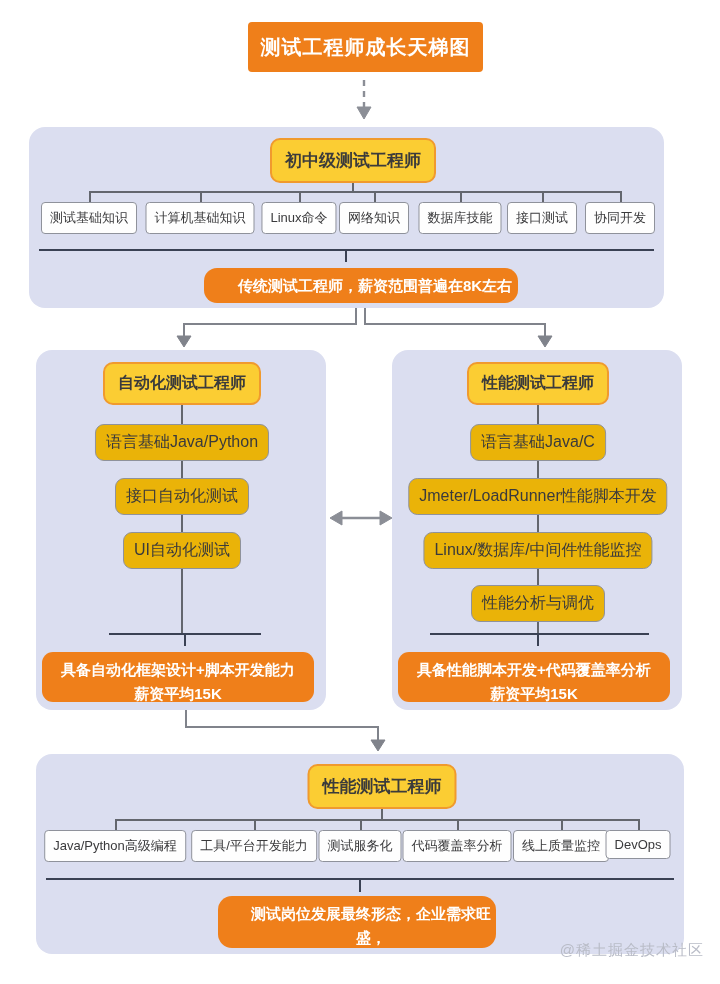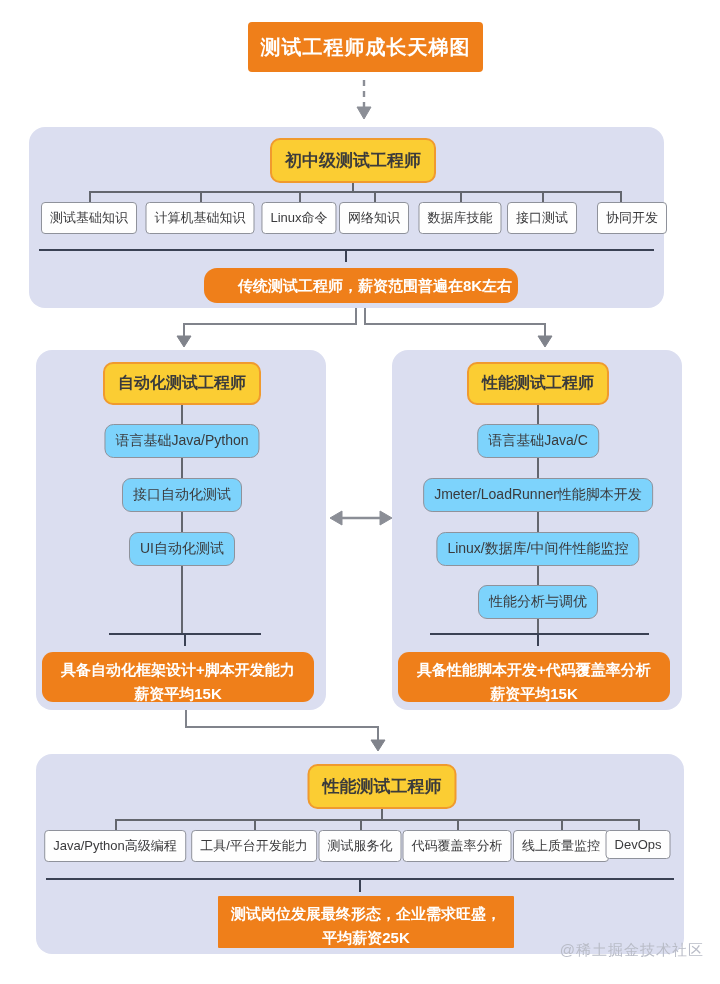--- a/index.html
+++ b/index.html
@@ -30,39 +30,39 @@
     z-index:3;text-align:center;
   }
   
   .skill-box{
     background:#FEFEFE;border:1px solid #8F929B;border-radius:4px;
     color:#3A3A3C;font-size:13px;padding:6px 8px;white-space:nowrap;
     transform:translateX(-50%);z-index:3;
   }
   
   .chain-box{
-    background:#7dd3fc;border:1px solid #8F929B;border-radius:9px;
-    color:#3A3A3C;font-size:14px;padding:7px 10px;white-space:nowrap;
+    background:#eab308;border:1px solid #8F929B;border-radius:9px;
+    color:#3A3A3C;font-size:16px;padding:7px 10px;white-space:nowrap;
     transform:translateX(-50%);z-index:3;
   }
   
   .vline{width:2px;background:#63666E;z-index:1;}
   .hline{height:2px;background:#63666E;z-index:1;}
   .sep{height:2px;background:#3A4154;z-index:1;}
   .tick{width:2px;background:#3A4154;z-index:1;}
   
   .banner{
     background:#EF7F1A;color:#ffffff;font-weight:bold;border-radius:13px;
     text-align:center;z-index:3;
   }
   .banner .line{display:block;}
   #banner-junior{left:175px;top:141px;width:286px;height:35px;font-size:15px;line-height:35px;padding-left:28px;}
   .banner-two{font-size:15px;line-height:1.6;padding-top:6px;}
   #banner-auto,#banner-perf{left:6px;top:302px;width:272px;height:44px;border-radius:11px;}
-  #banner-dev{left:182px;top:142px;width:296px;height:46px;border-radius:1px;}
+  #banner-dev{left:182px;top:142px;width:250px;height:46px;border-radius:14px;padding-left:28px;}
   
   #connectors{left:0;top:0;width:720px;height:984px;z-index:2;pointer-events:none;}
   .watermark{
     right:16px;top:941px;color:#B9BCC7;font-size:15px;z-index:4;letter-spacing:1px;
   }
 </style>
 </head>
 <body>
 
 <div class="abs title-banner">测试工程师成长天梯图</div>
@@ -106,21 +106,21 @@
   <div class="abs vline" style="left:345px;top:64px;height:11px;"></div>
   <div class="abs vline" style="left:431px;top:64px;height:11px;"></div>
   <div class="abs vline" style="left:513px;top:64px;height:11px;"></div>
   <div class="abs vline" style="left:591px;top:64px;height:11px;"></div>
   <div class="abs skill-box" style="left:60px;top:75px;">测试基础知识</div>
   <div class="abs skill-box" style="left:171px;top:75px;">计算机基础知识</div>
   <div class="abs skill-box" style="left:270px;top:75px;">Linux命令</div>
   <div class="abs skill-box" style="left:345px;top:75px;">网络知识</div>
   <div class="abs skill-box" style="left:431px;top:75px;">数据库技能</div>
   <div class="abs skill-box" style="left:513px;top:75px;">接口测试</div>
-  <div class="abs skill-box" style="left:591px;top:75px;margin-left:12px;">协同开发</div>
+  <div class="abs skill-box" style="left:591px;top:75px;">协同开发</div>
   <div class="abs sep" style="left:10px;top:122px;width:615px;"></div>
   <div class="abs tick" style="left:316px;top:122px;height:13px;"></div>
   <div id="banner-junior" class="abs banner">传统测试工程师，薪资范围普遍在8K左右</div>
 </div>
 
 <div id="panel-auto" class="abs panel">
   <div class="abs vline" style="left:145px;top:52px;height:231px;"></div>
   <div class="abs badge" style="left:146px;top:12px;">自动化测试工程师</div>
   <div class="abs chain-box" style="left:146px;top:74px;">语言基础Java/Python</div>
   <div class="abs chain-box" style="left:146px;top:128px;">接口自动化测试</div>

